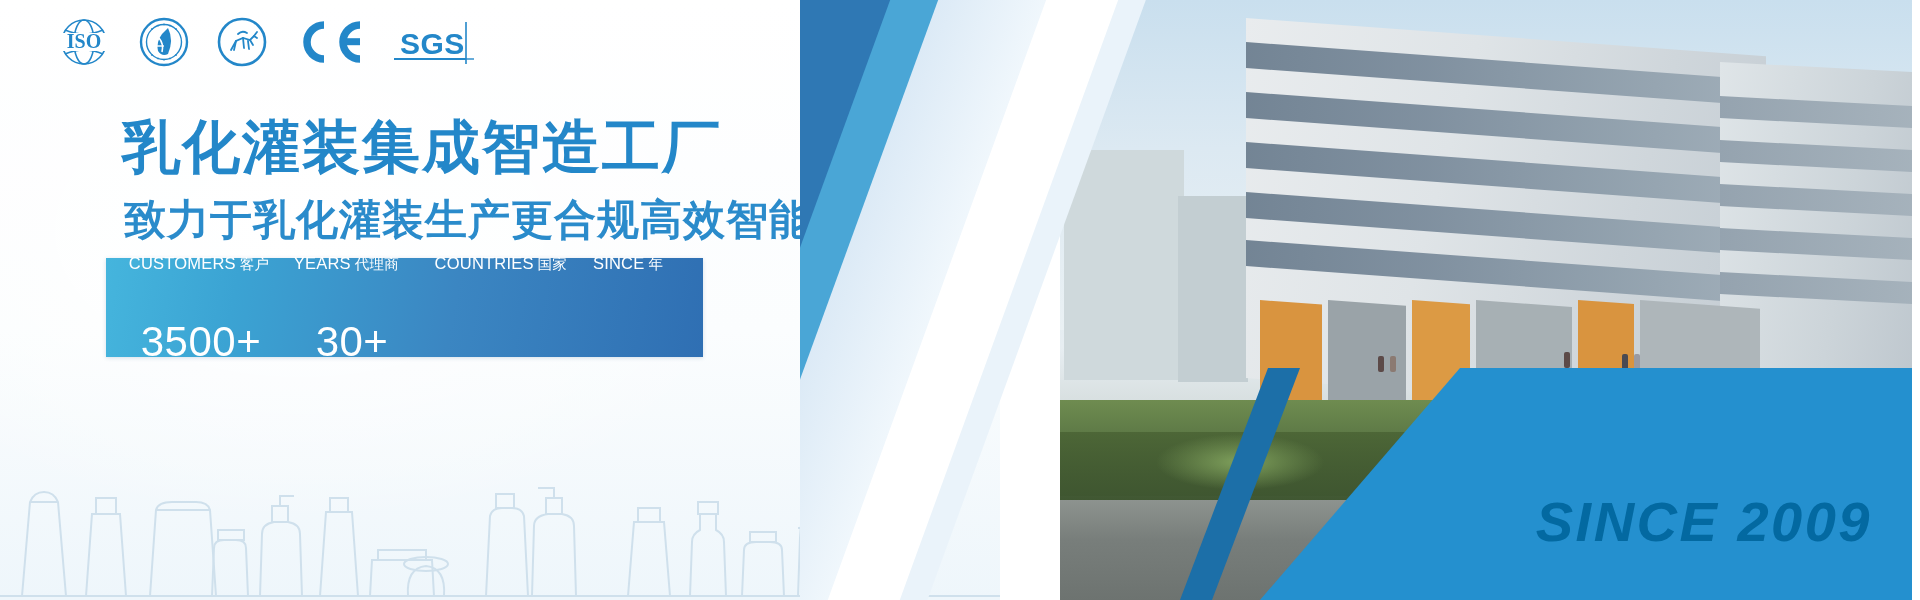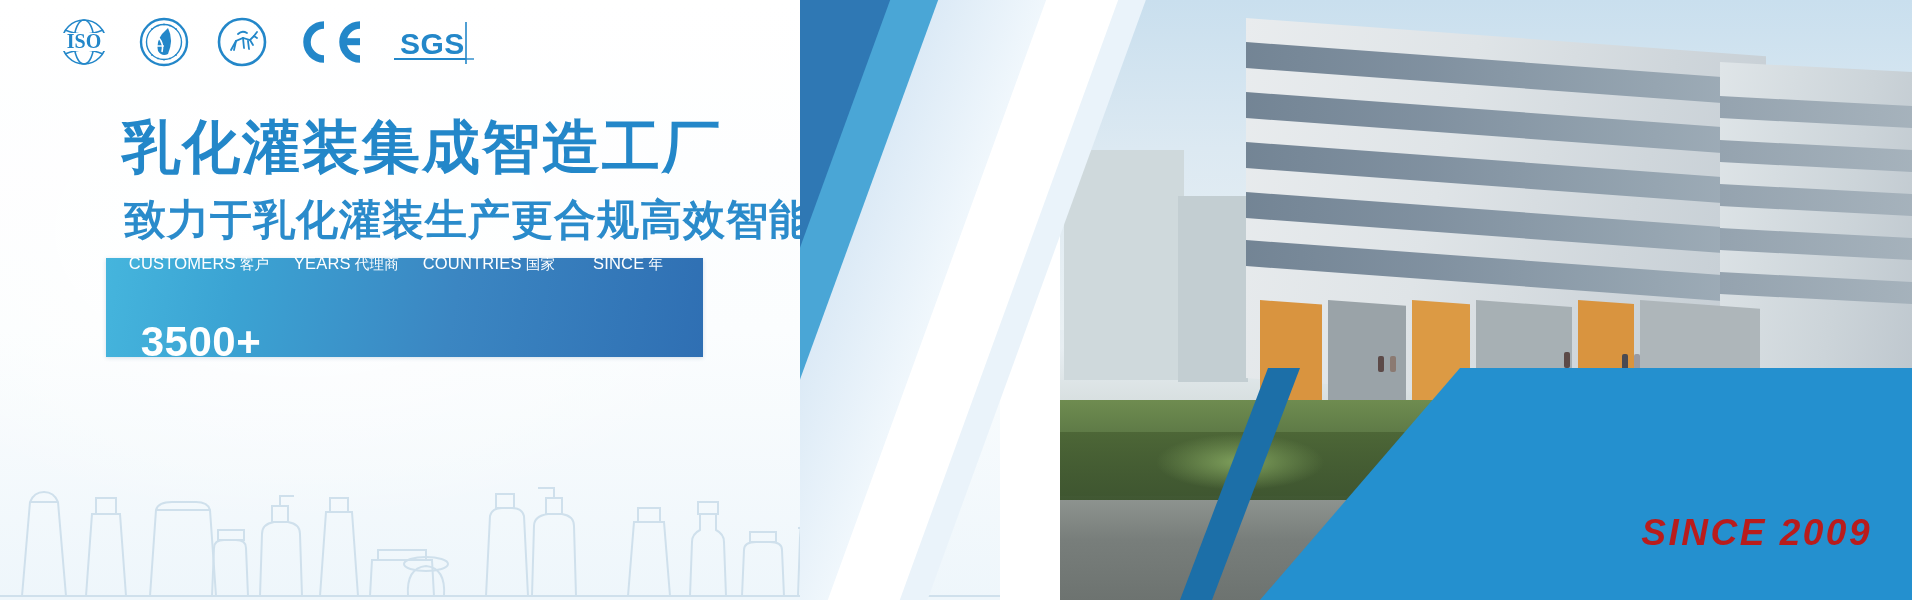--- a/index.html
+++ b/index.html
@@ -28,23 +28,23 @@
   
   #stats{position:absolute;left:106px;top:258px;width:597px;height:99px;
     background:linear-gradient(100deg,#45b5dd 0%,#3ba3d3 22%,#3b86c2 58%,#2f6fb3 100%);
     display:flex;flex-direction:column;justify-content:center;box-sizing:border-box;
     box-shadow:0 1px 4px rgba(40,90,140,.18);}
   #stats-labels{display:flex;align-items:baseline;padding:0 14px 0 10px;margin-top:2px;}
   #stats-values{display:flex;align-items:baseline;padding:0 14px 0 10px;margin-top:1px;}
   .stat-label{color:#ffffff;font-size:16.5px;font-weight:400;letter-spacing:.2px;
      text-align:center;white-space:nowrap;}
   .stat-label .cn{font-size:14.5px;margin-left:4px;}
-  .stat-value{color:#ffffff;font-size:42px;font-weight:700;letter-spacing:.5px;
+  .stat-value{color:#ffffff;font-size:42px;font-weight:400;letter-spacing:.5px;
      text-align:center;white-space:nowrap;line-height:1.02;margin-top:46px;}
-  .col-0{width:170px;} .col-1{width:132px;} .col-2{width:160px;} .col-3{width:125px;}
+  .col-0{width:170px;} .col-1{width:132px;} .col-2{width:160px;text-align:right;} .col-3{width:125px;}
 
   
   #bottles{position:absolute;left:0;bottom:0;width:1000px;height:132px;}
 
   
   #right-pane{position:absolute;left:800px;top:0;width:1120px;height:600px;overflow:hidden;}
 
   
   #photo{position:absolute;left:260px;top:0;width:860px;height:600px;overflow:hidden;
      background:linear-gradient(180deg,#cfe2ee 0%,#dbe9f1 38%,#e7eef2 58%,#cfd7d6 72%,#8c9b82 86%,#6f7f63 100%);}
@@ -100,22 +100,22 @@
   #wedge-white{left:268px;width:78px;background:#ffffff;
      transform:rotate(20deg);transform-origin:top left;}
   #wedge-pale2{left:340px;width:26px;background:#eaf3fa;
      transform:rotate(20deg);transform-origin:top left;}
 
   
   #since-ribbon{position:absolute;right:0;bottom:0;width:660px;height:232px;
      background:#2490cf;clip-path:polygon(200px 0,660px 0,660px 232px,0 232px);}
   #since-ribbon-dark{position:absolute;right:620px;bottom:0;width:120px;height:232px;
      background:#1c6fa8;clip-path:polygon(88px 0,120px 0,32px 232px,0 232px);}
-  #since-text{position:absolute;right:48px;bottom:46px;color:#b91c1c;
-     font-size:37px;font-weight:700;font-style:italic;letter-spacing:2.5px;
+  #since-text{position:absolute;right:48px;bottom:46px;color:#0369a1;
+     font-size:56px;font-weight:700;font-style:italic;letter-spacing:2.5px;
      font-family:"Liberation Sans","DejaVu Sans",sans-serif;white-space:nowrap;}
 </style>
 </head>
 <body>
 
 <div id="banner">
 
   <div id="left-pane">
     <div class="wash"></div>
 
@@ -193,20 +193,21 @@
         </div>
         <div class="stat-label col-2">
           <span>COUNTRIES</span><span class="cn">国家</span>
         </div>
         <div class="stat-label col-3">
           <span>SINCE</span><span class="cn">年</span>
         </div>
       </div>
       <div id="stats-values">
         <div class="stat-value col-0">3500+</div>
+        <div class="stat-value col-1">30+</div>
       </div>
     </div>
 
     <svg id="bottles" viewBox="0 0 1000 132" preserveAspectRatio="none">
       <g fill="none" stroke="#cfe0ec" stroke-width="2">
 
         <path d="M22 128 L30 34 Q34 24 44 24 Q54 24 58 34 L66 128 Z"></path>
         <path d="M30 34 L58 34"></path>
 
         <path d="M86 128 L92 46 L120 46 L126 128 Z"></path>

